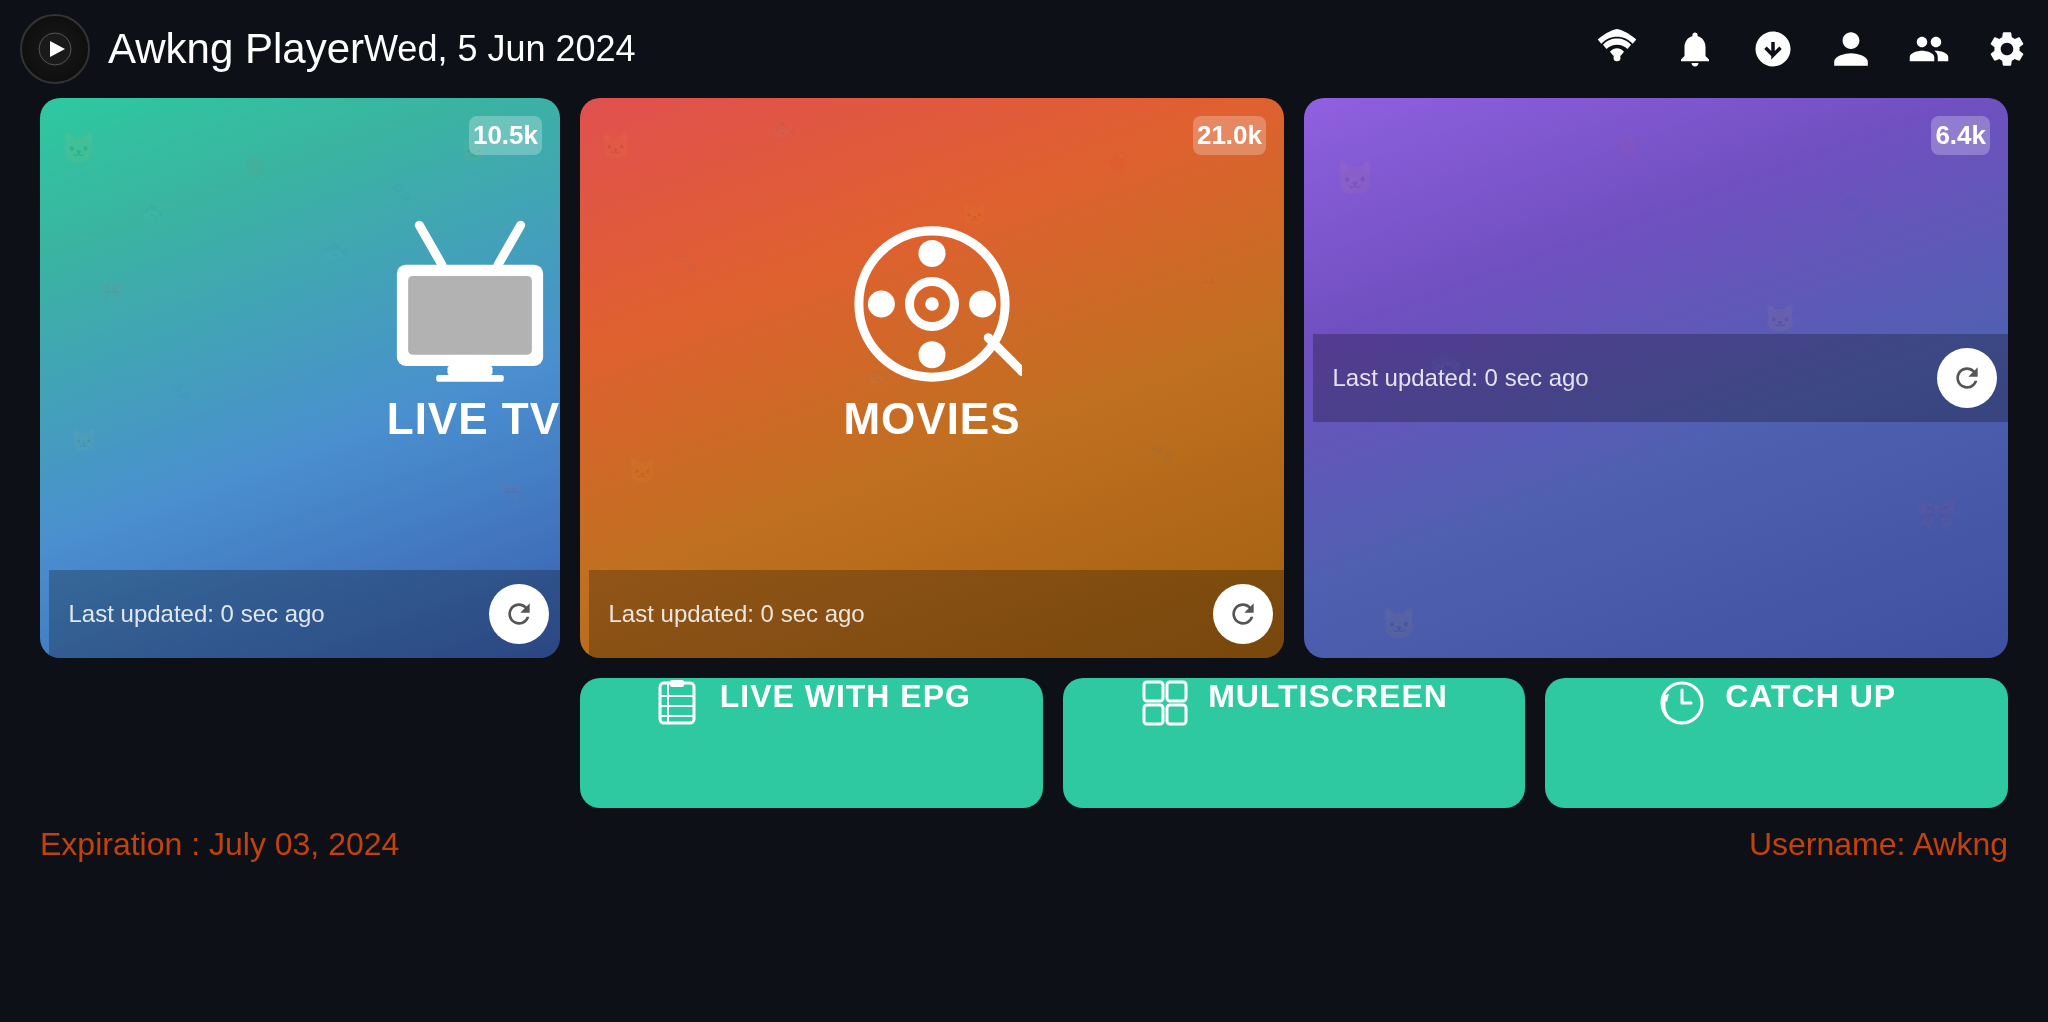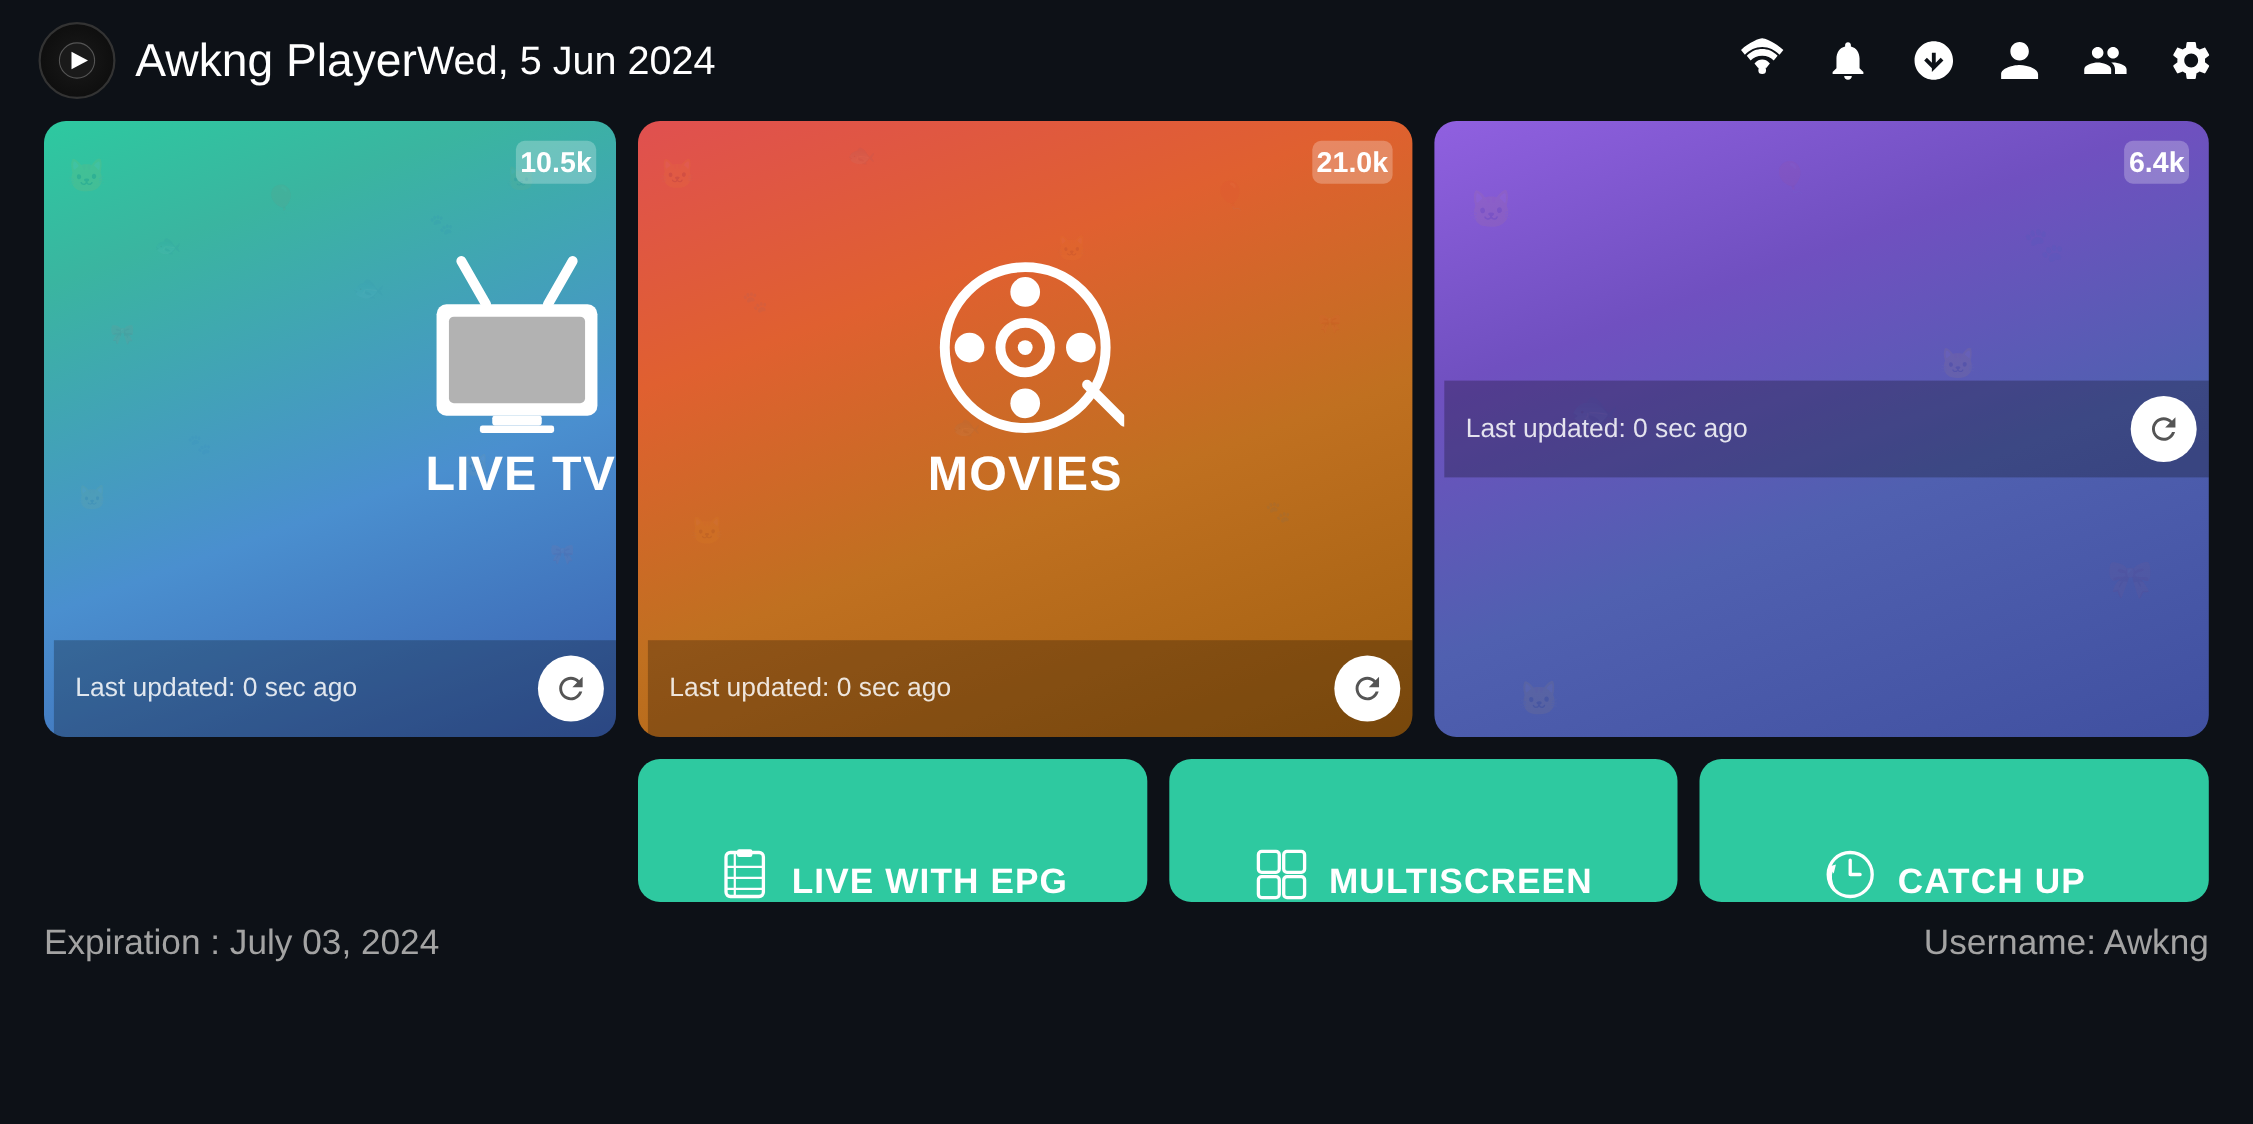--- a/index.html
+++ b/index.html
@@ -9,22 +9,22 @@
       width: 2048px;
       height: 1022px;
       overflow: hidden;
       color: white;
     }
 
     
     .header {
       display: flex;
       align-items: center;
-      padding: 18px 35px;
-      height: 110px;
+      padding: 18px 20px;
+      height: 98px;
     }
     .logo-area {
       display: flex;
       align-items: center;
       gap: 18px;
     }
     .logo-circle {
       width: 70px;
       height: 70px;
       border-radius: 50%;
@@ -147,21 +147,21 @@
     .refresh-btn svg {
       width: 32px;
       height: 32px;
       fill: #555;
     }
 
     .action-btn {
       background: #2ec9a0;
       border-radius: 20px;
       display: flex;
-      align-items: flex-end;
+      align-items: flex-start;
       justify-content: center;
       gap: 18px;
       height: 130px;
       cursor: pointer;
     }
     .action-btn svg {
       width: 50px;
       height: 50px;
       fill: white;
     }
@@ -171,21 +171,21 @@
       color: white;
       letter-spacing: 1px;
     }
 
     
     .footer {
       display: flex;
       justify-content: space-between;
       padding: 18px 40px 0;
       font-size: 32px;
-      color: #a3a3a3;
+      color: #c2410c;
     }
 
     
     .card-doodle-overlay {
       position: absolute;
       inset: 0;
       opacity: 0.15;
       pointer-events: none;
     }
 

